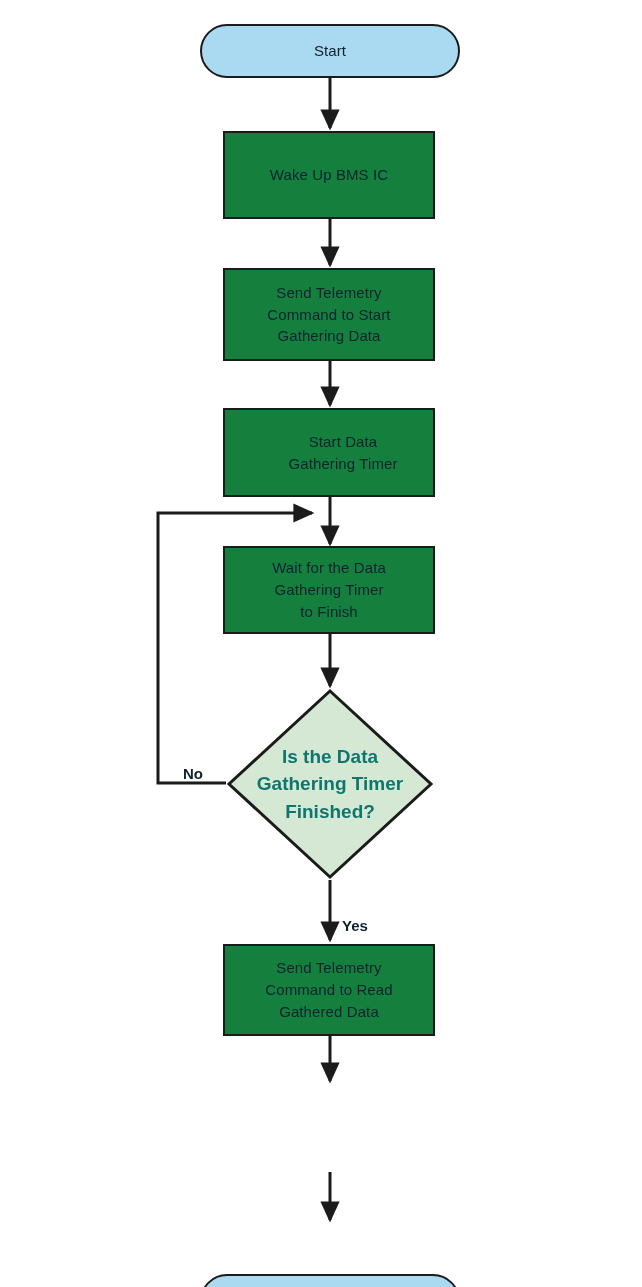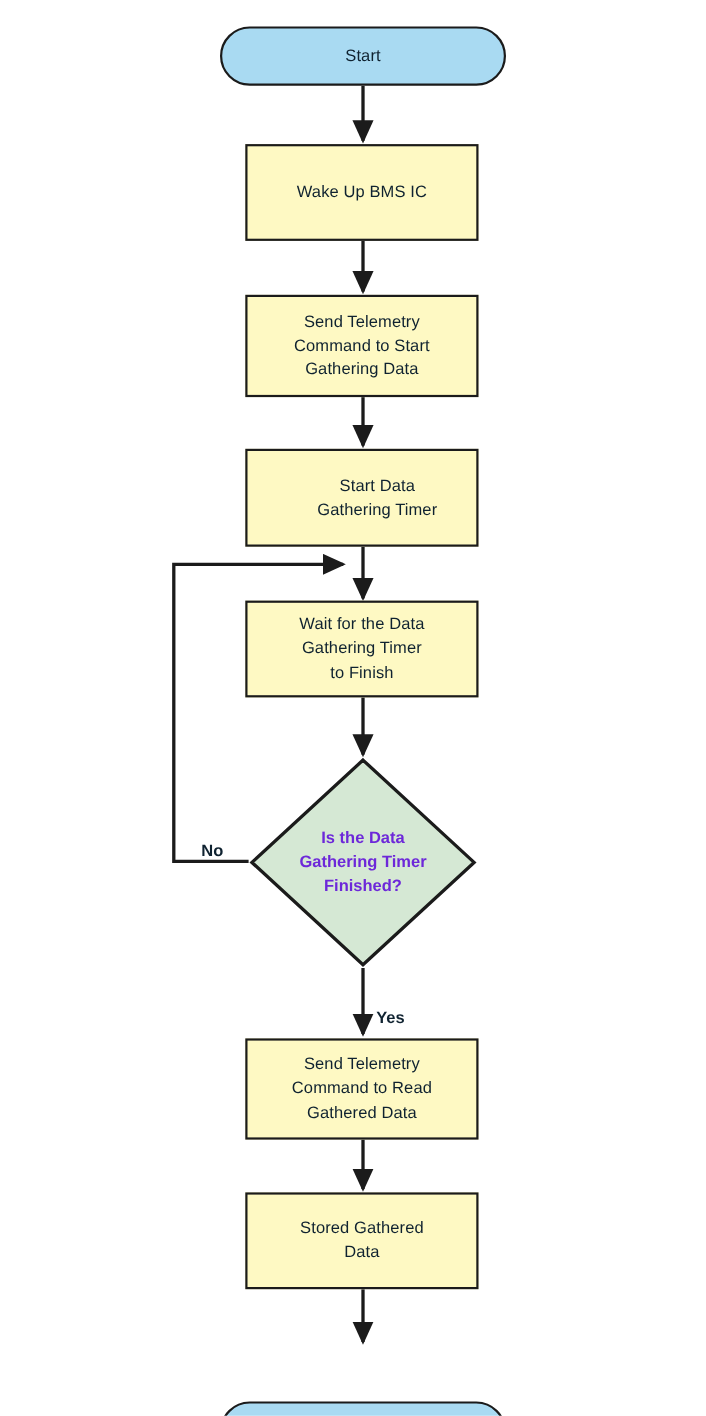--- a/index.html
+++ b/index.html
@@ -35,21 +35,21 @@
     letter-spacing: 0.1px;
     color: #0f2230;
     white-space: pre-line;
   }
   .terminator {
     background: #a9daf2;
     border: 2px solid #1b1b1b;
     border-radius: 999px;
   }
   .process {
-    background: #fef9c3;
+    background: #15803d;
     border: 2px solid #1b1b1b;
   }
   .decision-wrap {
     position: absolute;
   }
   .decision-shape {
     position: absolute;
     left: 0;
     top: 0;
     width: 100%;
@@ -59,23 +59,23 @@
     position: absolute;
     left: 0;
     top: 0;
     width: 100%;
     height: 100%;
     display: flex;
     align-items: center;
     justify-content: center;
     text-align: center;
     font-weight: bold;
-    font-size: 15px;
+    font-size: 19px;
     line-height: 1.45;
-    color: #6d28d9;
+    color: #0f766e;
     white-space: pre-line;
   }
   .edge-label {
     position: absolute;
     font-weight: bold;
     font-size: 15px;
     color: #0f2230;
   }
 </style>
 </head>
@@ -134,18 +134,16 @@
   </div>
 
   <div class="edge-label" style="left:183px;top:765px;text-align:center;">No</div>
 
   <div class="edge-label" style="left:342px;top:917px;">Yes</div>
 
   <div class="node process" style="left:223px;top:944px;width:212px;height:92px;">Send Telemetry
 Command to Read
 Gathered Data</div>
 
-  <div class="node process" style="left:223px;top:1084px;width:212px;height:88px;">Stored Gathered
-Data</div>
 
   <div class="node terminator" style="left:200px;top:1274px;width:260px;height:54px;">End</div>
 
 </div>
 
 </body></html>

